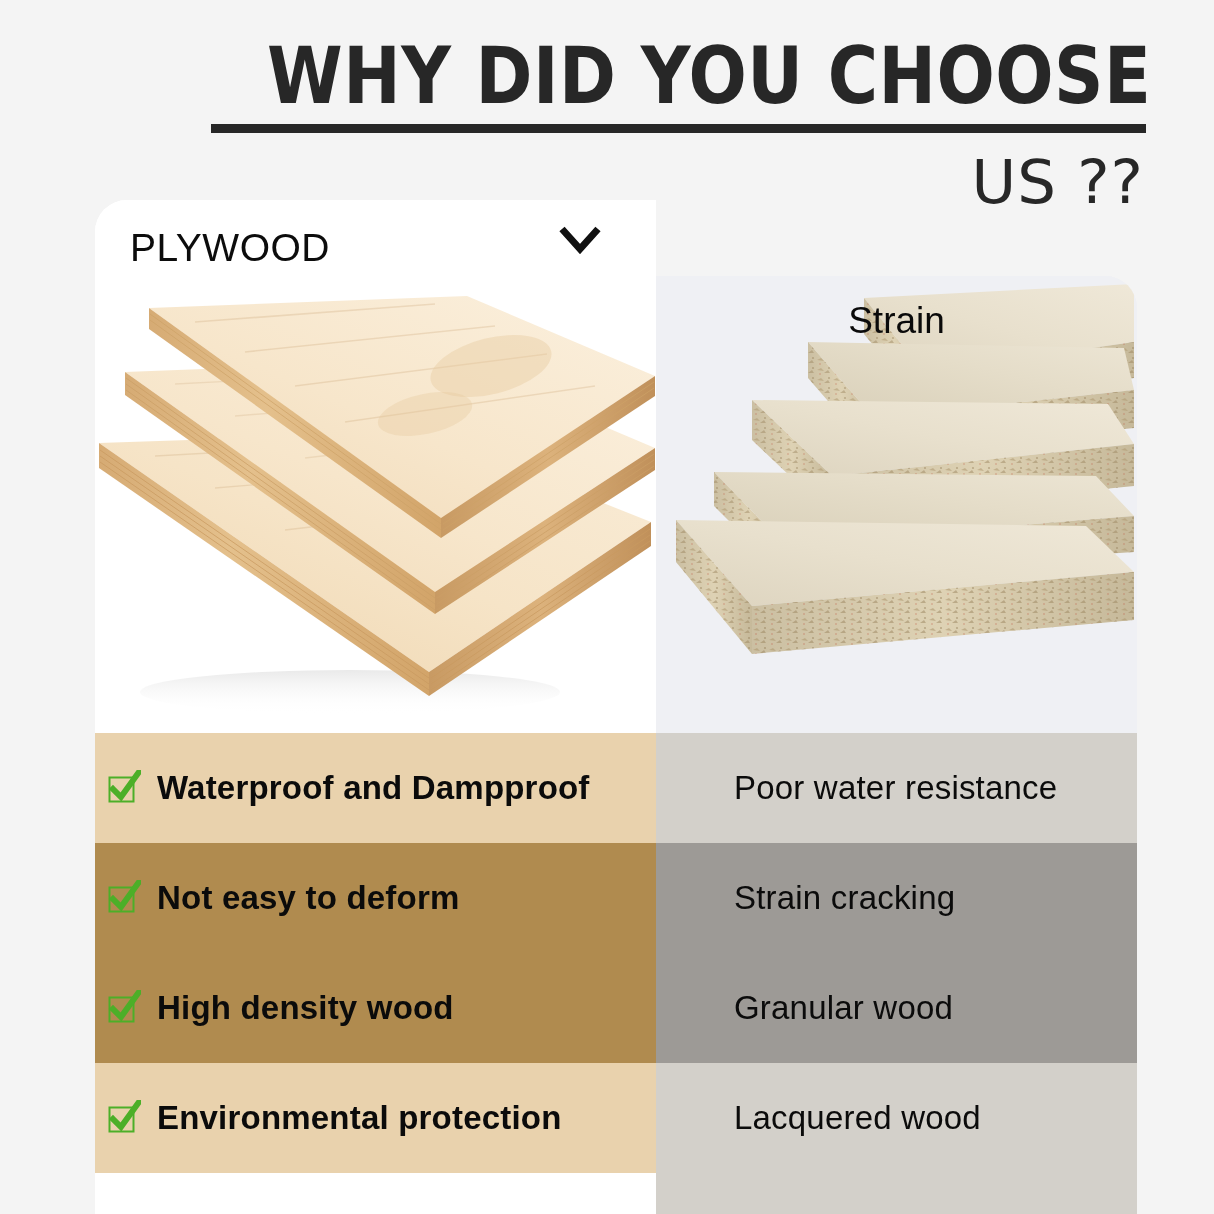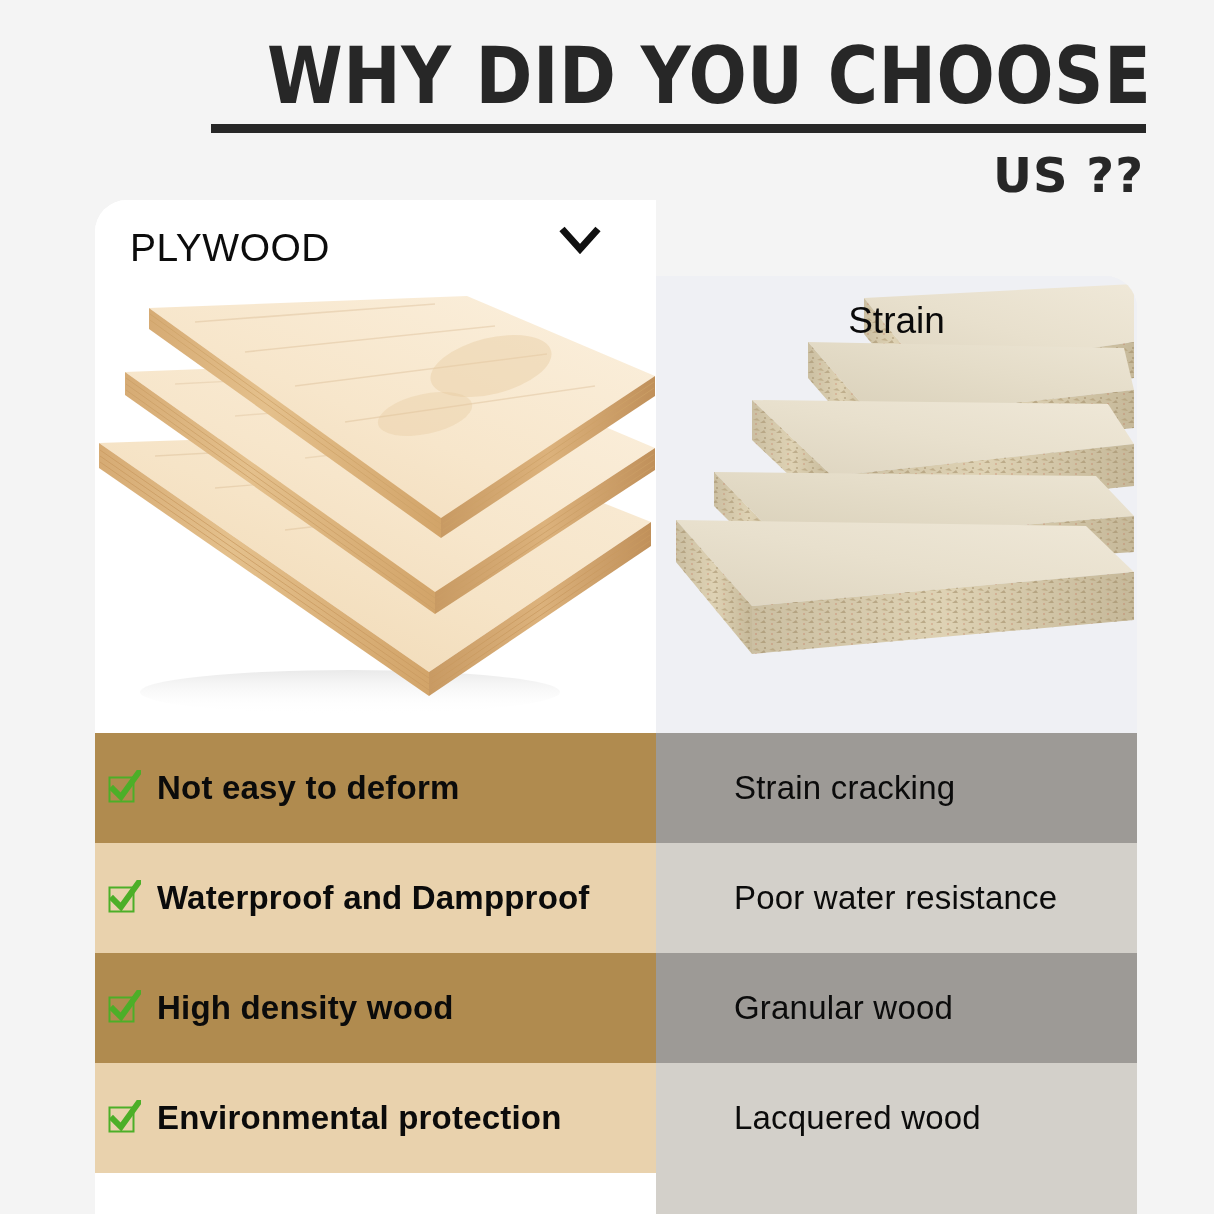--- a/index.html
+++ b/index.html
@@ -35,22 +35,22 @@
     white-space: nowrap;
   }
   .heading-rule {
     margin-top: 10px;
     height: 9px;
     background: #272727;
     width: 100%;
   }
   .heading-line2 {
     font-family: "DejaVu Sans", sans-serif;
-    font-weight: 700;
-    font-size: 48px;
+    font-weight: 400;
+    font-size: 61px;
     line-height: 1.0;
     color: #272727;
     text-align: right;
     margin-top: 18px;
     padding-right: 2px;
     letter-spacing: 1px;
   }
 
   
   .board {
@@ -393,46 +393,46 @@
           </g>
         </svg>
       </div>
       <div class="panel-label-right">Strain</div>
     </div>
   </div>
 
   <div class="rows">
 
     <div class="row">
+      <div class="cell cell-left" style="background:#e9d2ad;">
+        <span class="check-icon">
+          <svg width="34" height="34" viewBox="0 0 34 34">
+            <rect x="2.5" y="7.5" width="24" height="24" fill="none" stroke="#4caf28" stroke-width="2"></rect>
+            <path d="M6 19 L14 27 L32 2" fill="none" stroke="#4caf28" stroke-width="6" stroke-linecap="square" stroke-linejoin="miter"></path>
+          </svg>
+        </span>
+        <span class="cell-text">Waterproof and Dampproof</span>
+      </div>
+      <div class="cell cell-right" style="background:#d3d0ca;">
+        <span class="cell-text">Poor water resistance</span>
+      </div>
+    </div>
+
+    <div class="row">
       <div class="cell cell-left" style="background:#b08b4f;">
         <span class="check-icon">
           <svg width="34" height="34" viewBox="0 0 34 34">
             <rect x="2.5" y="7.5" width="24" height="24" fill="none" stroke="#4caf28" stroke-width="2"></rect>
             <path d="M6 19 L14 27 L32 2" fill="none" stroke="#4caf28" stroke-width="6" stroke-linecap="square" stroke-linejoin="miter"></path>
           </svg>
         </span>
         <span class="cell-text">Not easy to deform</span>
       </div>
       <div class="cell cell-right" style="background:#9d9a96;">
         <span class="cell-text">Strain cracking</span>
-      </div>
-    </div>
-
-    <div class="row">
-      <div class="cell cell-left" style="background:#e9d2ad;">
-        <span class="check-icon">
-          <svg width="34" height="34" viewBox="0 0 34 34">
-            <rect x="2.5" y="7.5" width="24" height="24" fill="none" stroke="#4caf28" stroke-width="2"></rect>
-            <path d="M6 19 L14 27 L32 2" fill="none" stroke="#4caf28" stroke-width="6" stroke-linecap="square" stroke-linejoin="miter"></path>
-          </svg>
-        </span>
-        <span class="cell-text">Waterproof and Dampproof</span>
-      </div>
-      <div class="cell cell-right" style="background:#d3d0ca;">
-        <span class="cell-text">Poor water resistance</span>
       </div>
     </div>
 
     <div class="row">
       <div class="cell cell-left" style="background:#b08b4f;">
         <span class="check-icon">
           <svg width="34" height="34" viewBox="0 0 34 34">
             <rect x="2.5" y="7.5" width="24" height="24" fill="none" stroke="#4caf28" stroke-width="2"></rect>
             <path d="M6 19 L14 27 L32 2" fill="none" stroke="#4caf28" stroke-width="6" stroke-linecap="square" stroke-linejoin="miter"></path>
           </svg>

